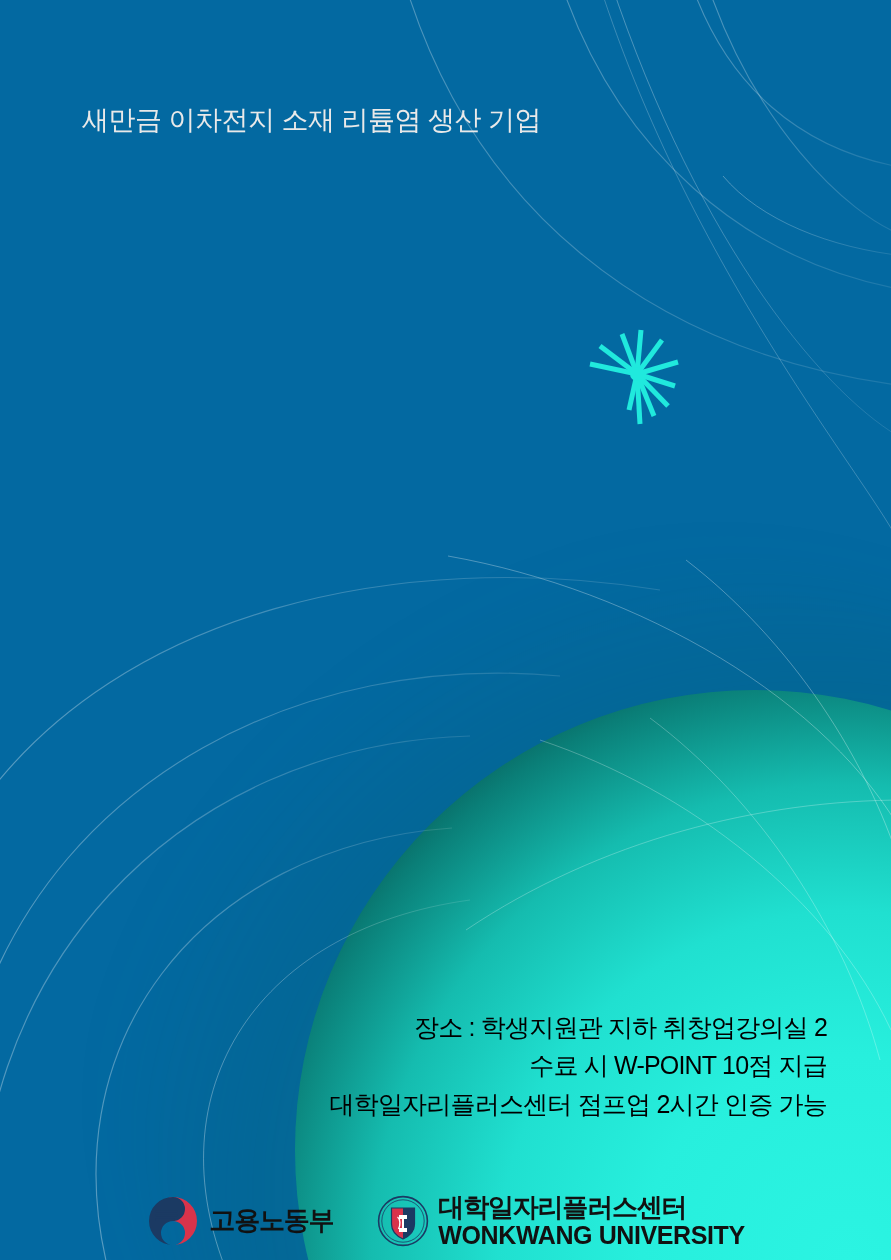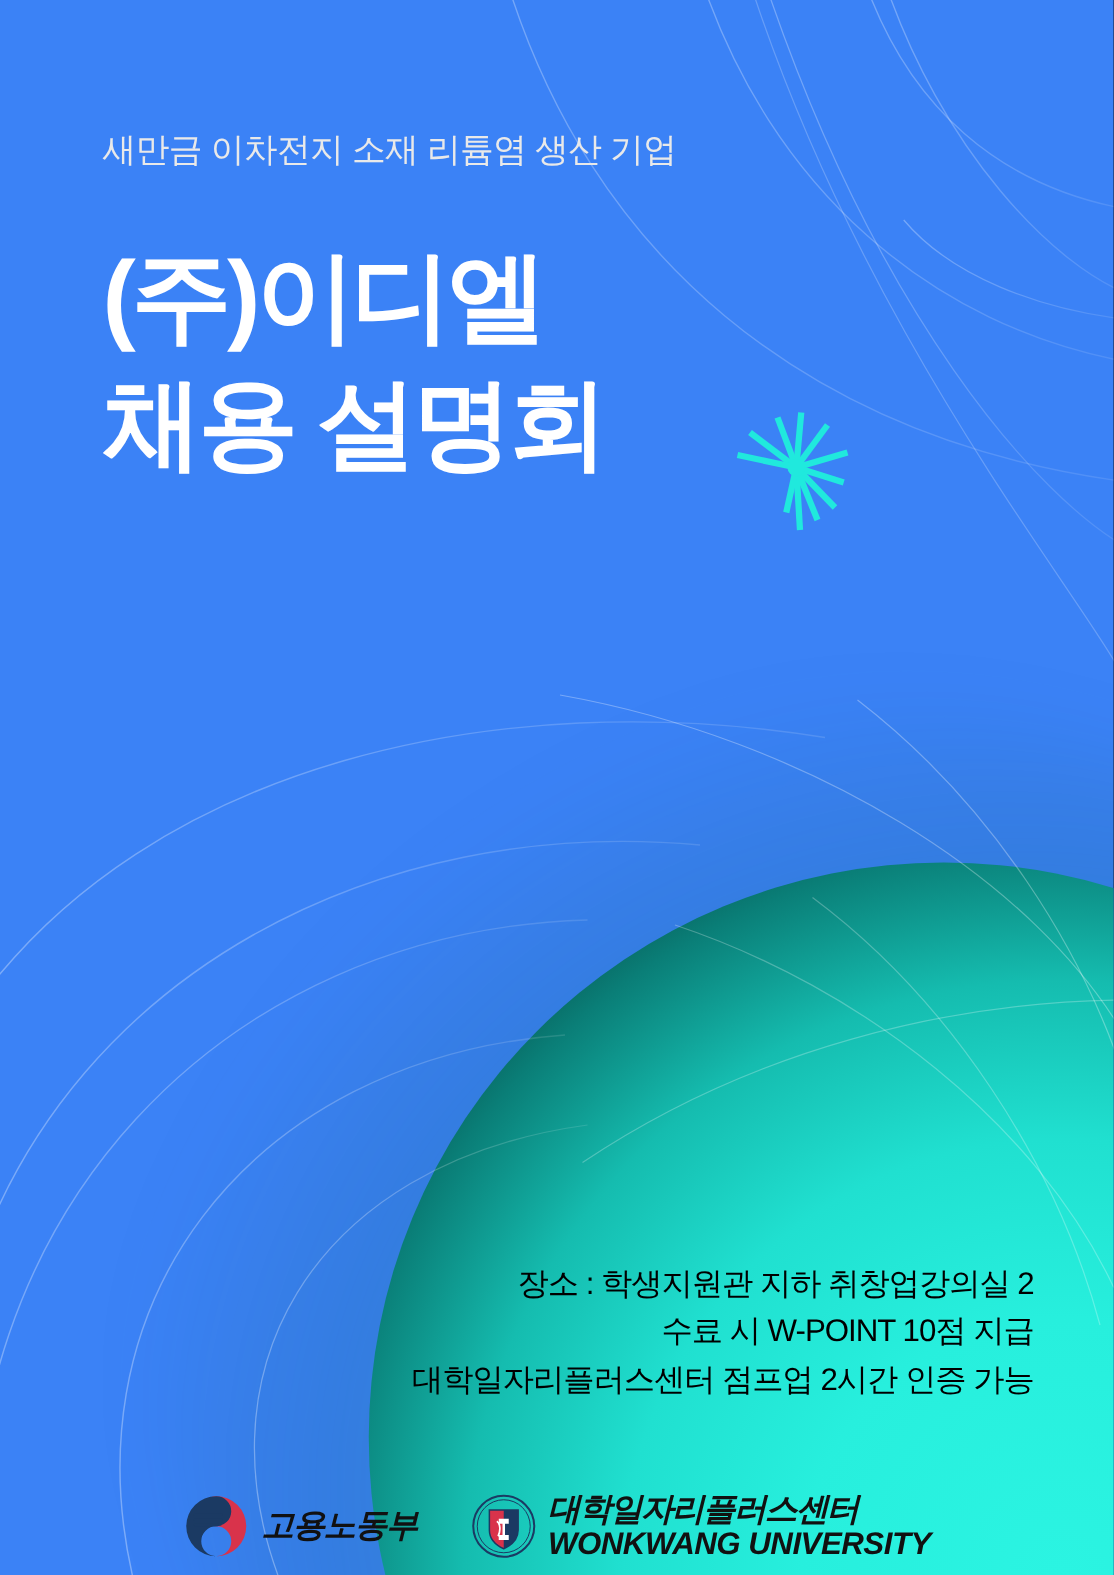--- a/index.html
+++ b/index.html
@@ -8,21 +8,21 @@
     padding: 0;
     background: #000;
   }
   * { box-sizing: border-box; }
 
   .poster {
     position: relative;
     width: 891px;
     height: 1260px;
     overflow: hidden;
-    background: #3b82f6;
+    background: #0369a1;
     font-family: "Liberation Sans", "DejaVu Sans", sans-serif;
   }
 
   
   .bg-layer {
     position: absolute;
     inset: 0;
     width: 891px;
     height: 1260px;
     pointer-events: none;
@@ -178,21 +178,21 @@
     white-space: nowrap;
   }
   .logo-text-en {
     color: #111111;
     font-size: 25px;
     font-weight: 700;
     letter-spacing: -0.4px;
     line-height: 1.05;
     white-space: nowrap;
   }
-  .logo-stack { display: flex; flex-direction: column; justify-content: center; font-style: italic; }
+  .logo-stack { display: flex; flex-direction: column; justify-content: center; }
 </style>
 </head>
 <body>
 
 <div class="poster">
 
   <div class="bg-layer">
 
     <div class="sphere-halo"></div>
     <div class="sphere"></div>
@@ -243,24 +243,20 @@
       <g stroke="#ffffff" stroke-opacity="0.26" stroke-width="1.0">
         <path d="M 466 930 C 600 840 760 800 905 800"></path>
         <path d="M 540 740 C 690 790 830 900 891 1030"></path>
         <path d="M 650 718 C 760 800 845 930 880 1060"></path>
       </g>
     </svg>
   </div>
 
   <div class="title-block">
     <p class="subtitle">새만금 이차전지 소재 리튬염 생산 기업</p>
-    <h1 class="main-title">
-      <span class="line">(주)이디엘</span>
-      <span class="line">채용 설명회</span>
-    </h1>
   </div>
 
   <svg class="sparkle" viewBox="0 0 130 130" xmlns="http://www.w3.org/2000/svg">
     <g stroke="#20E9DD" stroke-width="5" stroke-linecap="butt">
       <line x1="65" y1="62" x2="50" y2="22"></line>
       <line x1="65" y1="62" x2="69" y2="18"></line>
       <line x1="65" y1="62" x2="90" y2="28"></line>
       <line x1="65" y1="62" x2="28" y2="34"></line>
       <line x1="65" y1="62" x2="18" y2="52"></line>
       <line x1="65" y1="62" x2="106" y2="50"></line>

